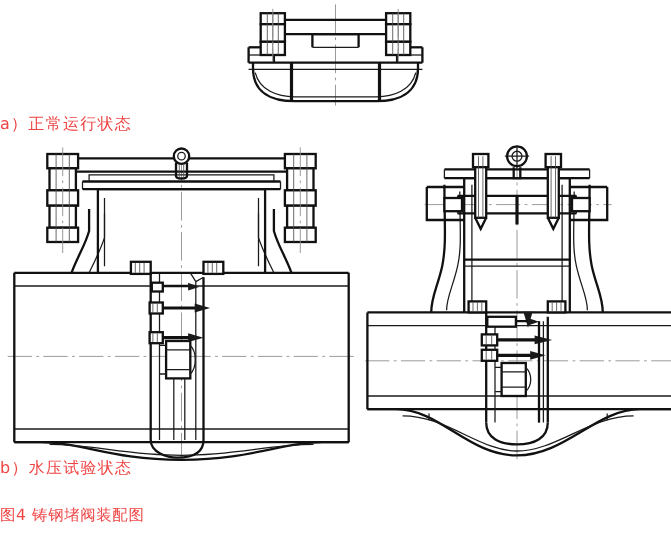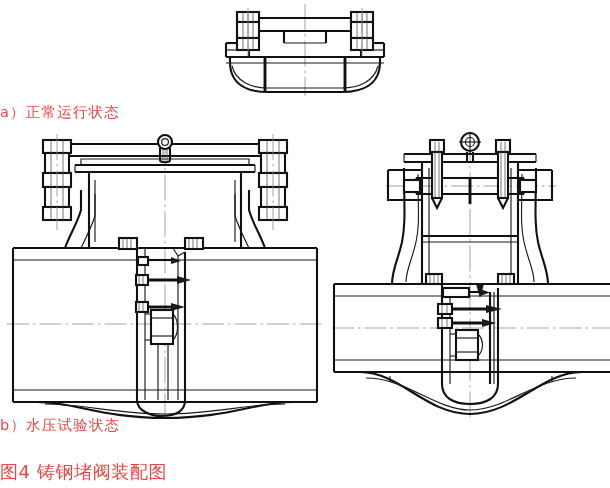--- a/index.html
+++ b/index.html
@@ -24,21 +24,21 @@
   .cap {
     position: absolute;
     width: 100%;
     font-size: 14.5px;
     letter-spacing: 1.2px;
     color: #ef4444;
     white-space: nowrap;
   }
   #cap-a { top: 103px; }
   #cap-b { top: 416px; }
-  #cap-fig { top: 460px; font-size: 18px; letter-spacing: 0.6px; }
+  #cap-fig { top: 460px; font-size: 14px; letter-spacing: 0.6px; }
   svg { display: block; }
   .ln   { fill: none; stroke: #1a1a1a; stroke-width: 1.15; }
   .lnT  { fill: none; stroke: #111111; stroke-width: 2.1; }
   .lnTT { fill: none; stroke: #111111; stroke-width: 2.9; }
   .lnF  { fill: none; stroke: #4a4a4a; stroke-width: 0.75; }
   .cl   { fill: none; stroke: #8d8d8d; stroke-width: 0.8;
           stroke-dasharray: 22 4 2.5 4; }
   .clv  { fill: none; stroke: #8d8d8d; stroke-width: 0.8;
           stroke-dasharray: 26 4 2.5 4; }
   .solidfill { fill: #1a1a1a; stroke: none; }

